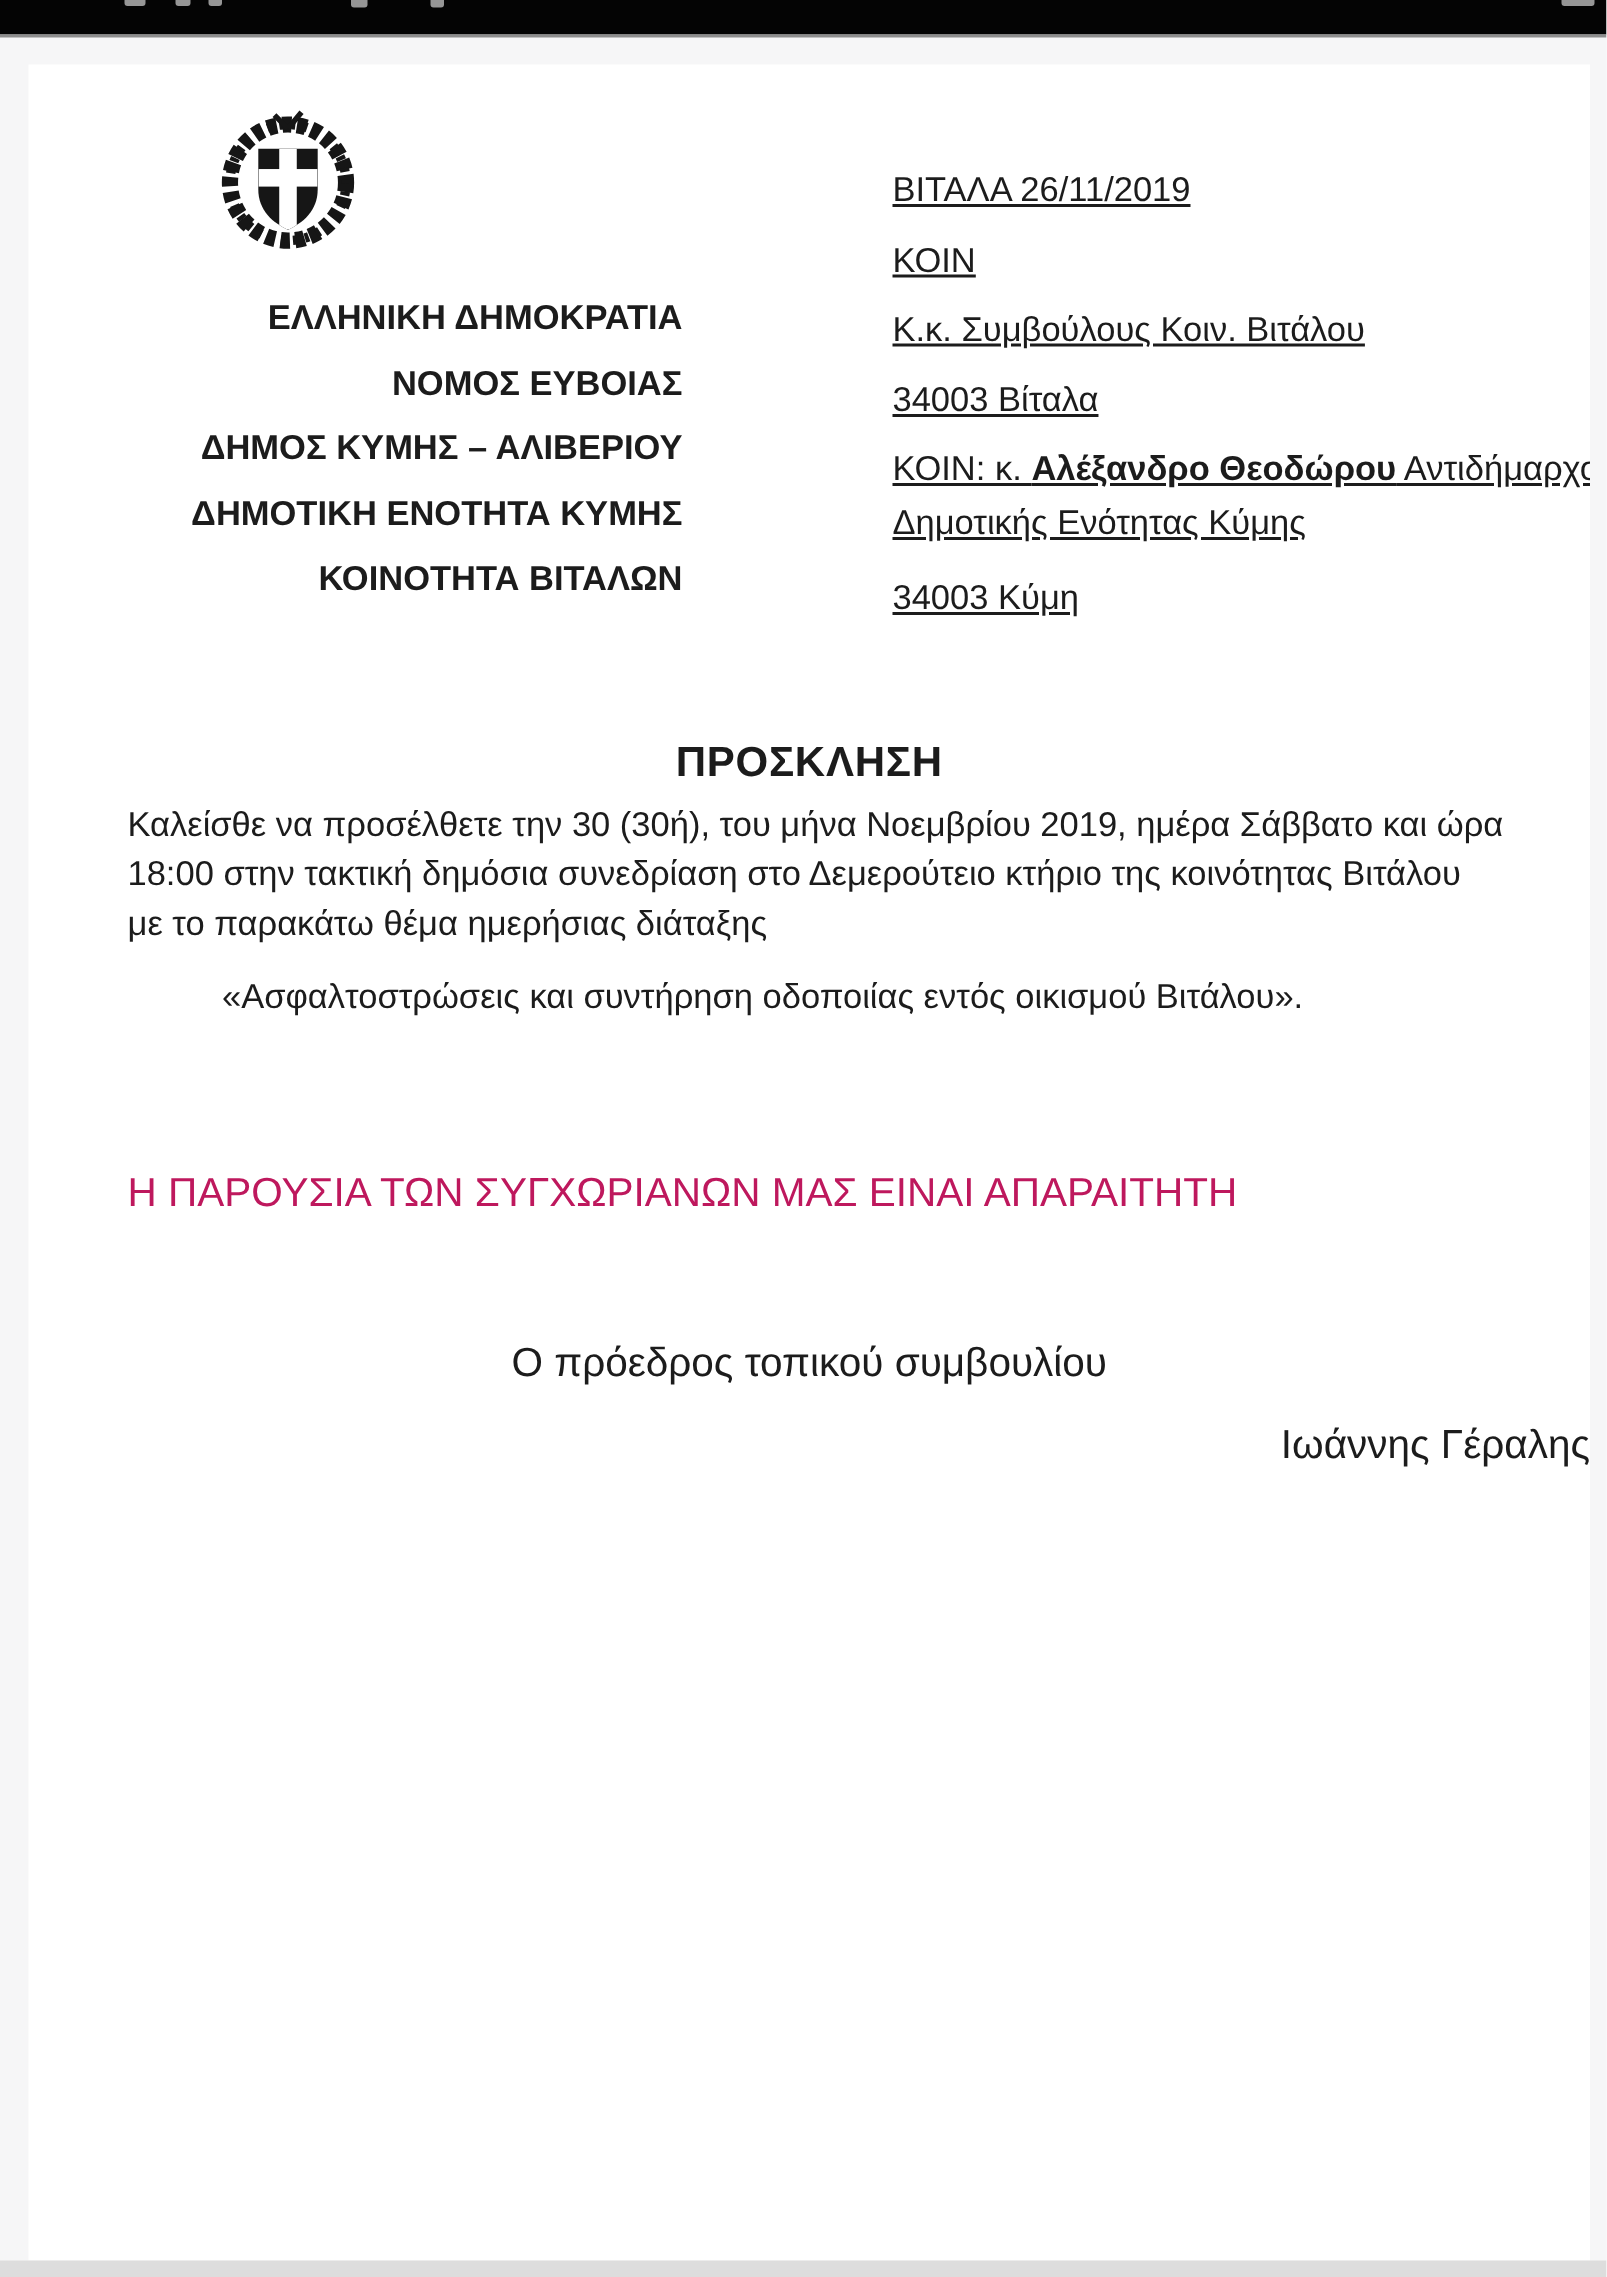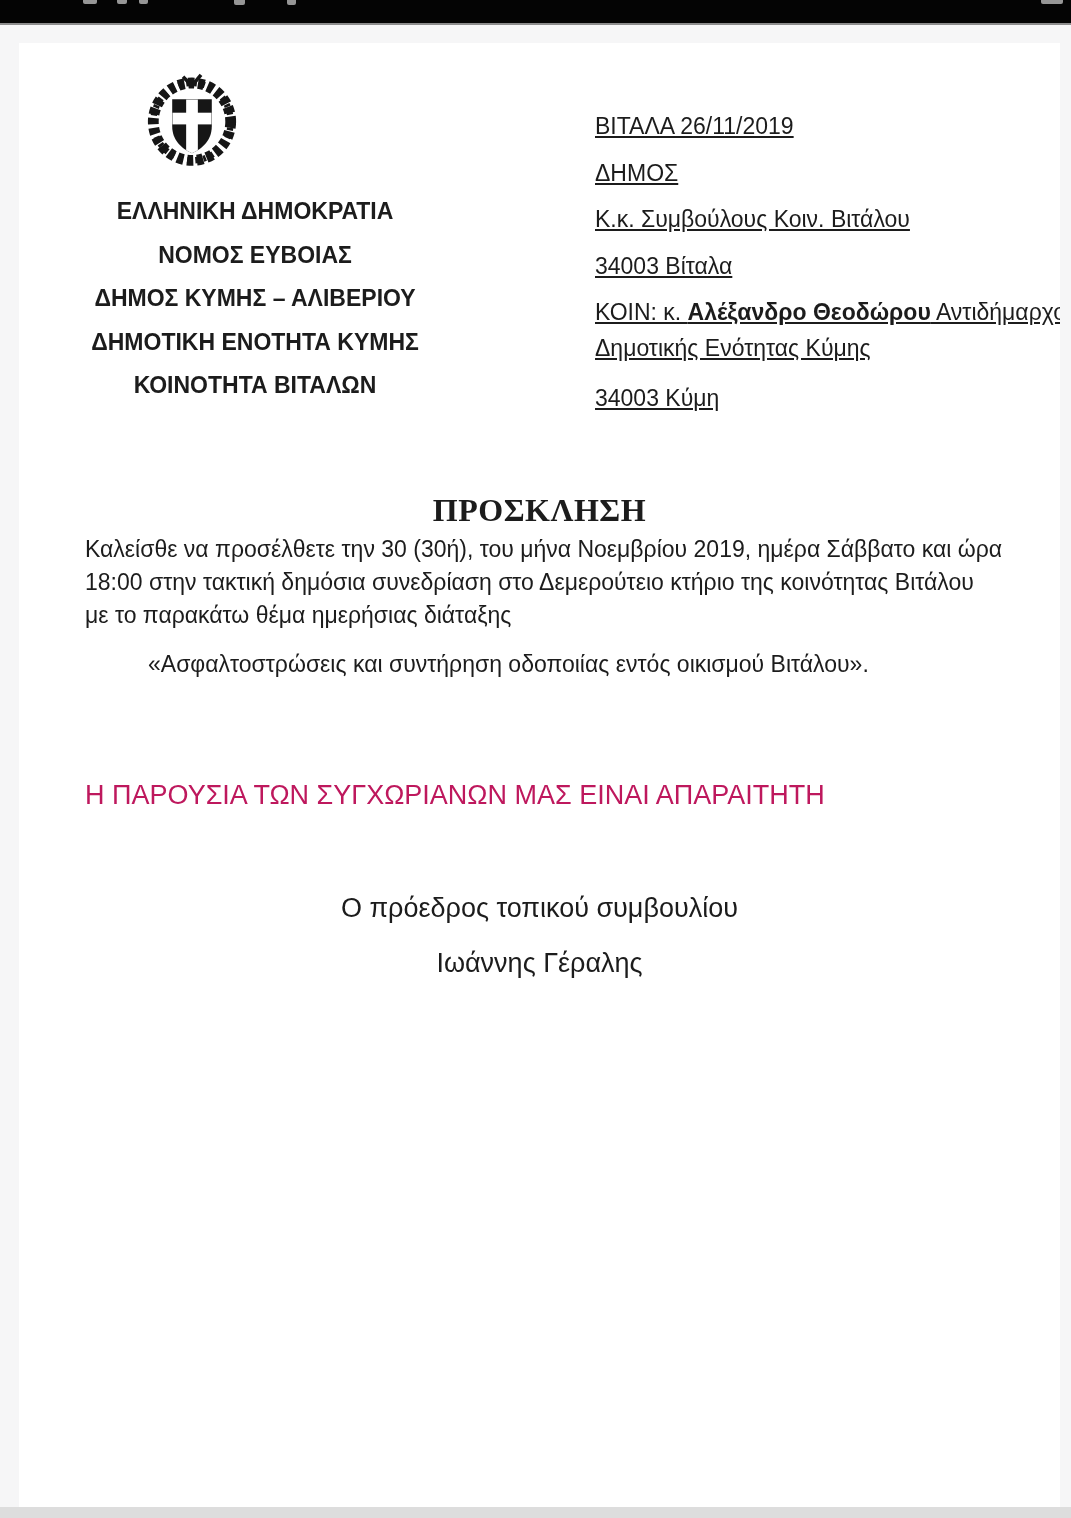--- a/index.html
+++ b/index.html
@@ -30,32 +30,31 @@
     overflow: hidden;
     color: #1c1c1c;
   }
   .bottom-strip {
     position: absolute; left: 0; bottom: 0;
     width: 1071px; height: 11px; background: #dddddd;
   }
   .emblem { position: absolute; left: 119px; top: 22px; }
   .org-block {
     position: absolute; left: 36px; top: 147px; width: 400px;
-    text-align: center; font-weight: bold; font-size: 23px;
+    text-align: right; font-weight: bold; font-size: 23px;
     line-height: 43.5px; white-space: nowrap;
   }
   .addr-line {
     position: absolute; left: 576px;
     font-size: 23px; white-space: nowrap; text-decoration: underline;
   }
   .doc-title {
     position: absolute; left: 0; top: 449px; width: 1041px;
-    text-align: center; font-weight: bold; font-size: 32px;
+    text-align: center; font-weight: bold; font-size: 28px;
     letter-spacing: .5px;
-    font-family: Liberation Serif, serif;
   }
   .body-line {
     position: absolute; left: 66px;
     font-size: 23px; white-space: nowrap;
   }
   .quote-line {
     position: absolute; left: 129px; top: 608px;
     font-size: 23px; white-space: nowrap;
   }
   .notice-line {
@@ -105,35 +104,35 @@
 
   <div class="org-block">
     <div>ΕΛΛΗΝΙΚΗ ΔΗΜΟΚΡΑΤΙΑ</div>
     <div>ΝΟΜΟΣ ΕΥΒΟΙΑΣ</div>
     <div>ΔΗΜΟΣ ΚΥΜΗΣ – ΑΛΙΒΕΡΙΟΥ</div>
     <div>ΔΗΜΟΤΙΚΗ ΕΝΟΤΗΤΑ ΚΥΜΗΣ</div>
     <div>ΚΟΙΝΟΤΗΤΑ ΒΙΤΑΛΩΝ</div>
   </div>
 
   <div class="addr-line" style="top:70px;">ΒΙΤΑΛΑ 26/11/2019</div>
-  <div class="addr-line" style="top:117px;">ΔΗΜΟΣ</div>
+  <div class="addr-line" style="top:117px;">ΚΟΙΝ</div>
   <div class="addr-line" style="top:163px;">Κ.κ. Συμβούλους Κοιν. Βιτάλου</div>
   <div class="addr-line" style="top:210px;">34003 Βίταλα</div>
   <div class="addr-line" style="top:256px;"><span>ΚΟΙΝ: κ. </span><span class="bold">Αλέξανδρο Θεοδώρου</span><span> Αντιδήμαρχο</span></div>
   <div class="addr-line" style="top:292px;">Δημοτικής Ενότητας Κύμης</div>
   <div class="addr-line" style="top:342px;text-align:center;">34003 Κύμη</div>
 
   <div class="doc-title">ΠΡΟΣΚΛΗΣΗ</div>
 
   <div class="body-line" style="top:493px;">Καλείσθε να προσέλθετε την 30 (30ή), του μήνα Νοεμβρίου 2019, ημέρα Σάββατο και ώρα</div>
   <div class="body-line" style="top:526px;">18:00 στην τακτική δημόσια συνεδρίαση στο Δεμερούτειο κτήριο της κοινότητας Βιτάλου</div>
   <div class="body-line" style="top:559px;">με το παρακάτω θέμα ημερήσιας διάταξης</div>
 
   <div class="quote-line">«Ασφαλτοστρώσεις και συντήρηση οδοποιίας εντός οικισμού Βιτάλου».</div>
 
   <div class="notice-line">Η ΠΑΡΟΥΣΙΑ ΤΩΝ ΣΥΓΧΩΡΙΑΝΩΝ ΜΑΣ ΕΙΝΑΙ ΑΠΑΡΑΙΤΗΤΗ</div>
 
   <div class="sig-line" style="top:850px;">Ο πρόεδρος τοπικού συμβουλίου</div>
-  <div class="sig-line" style="top:905px;">Ιωάννης Γέραλης</div>
+  <div class="sig-line" style="top:905px;text-align:right;">Ιωάννης Γέραλης</div>
 
 </div>
 
 <div class="bottom-strip"></div>
 
 </body></html>

